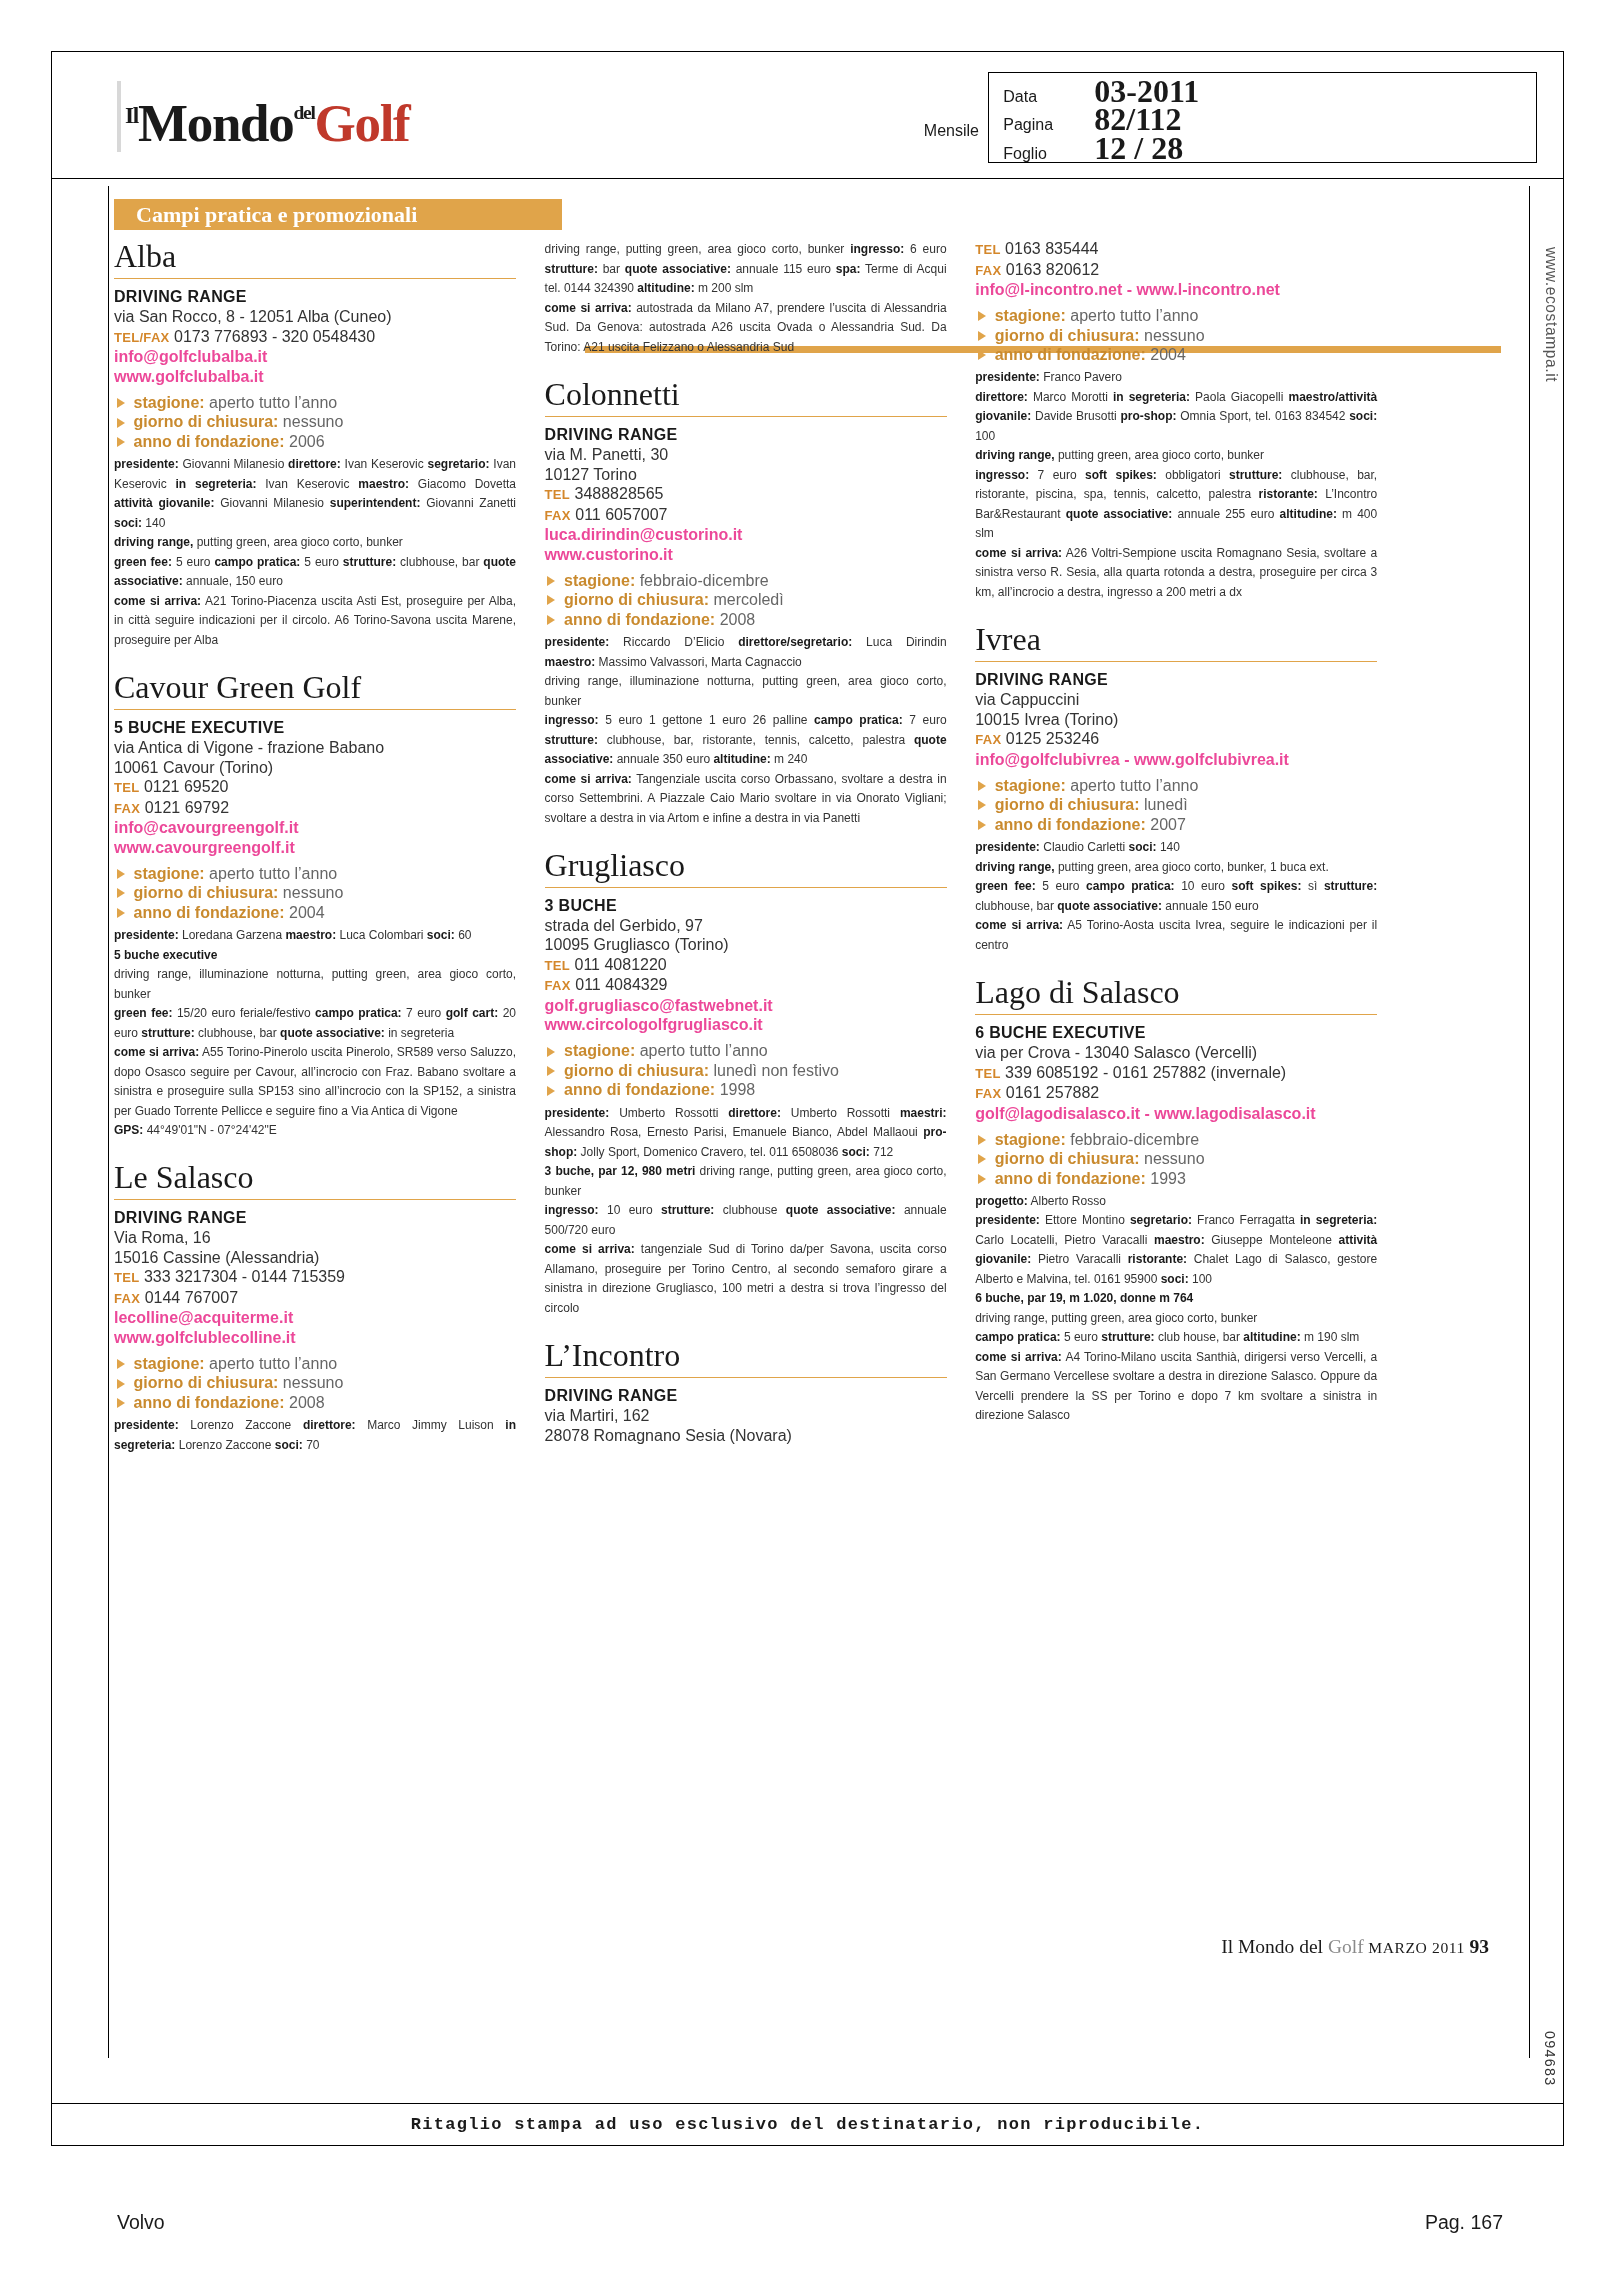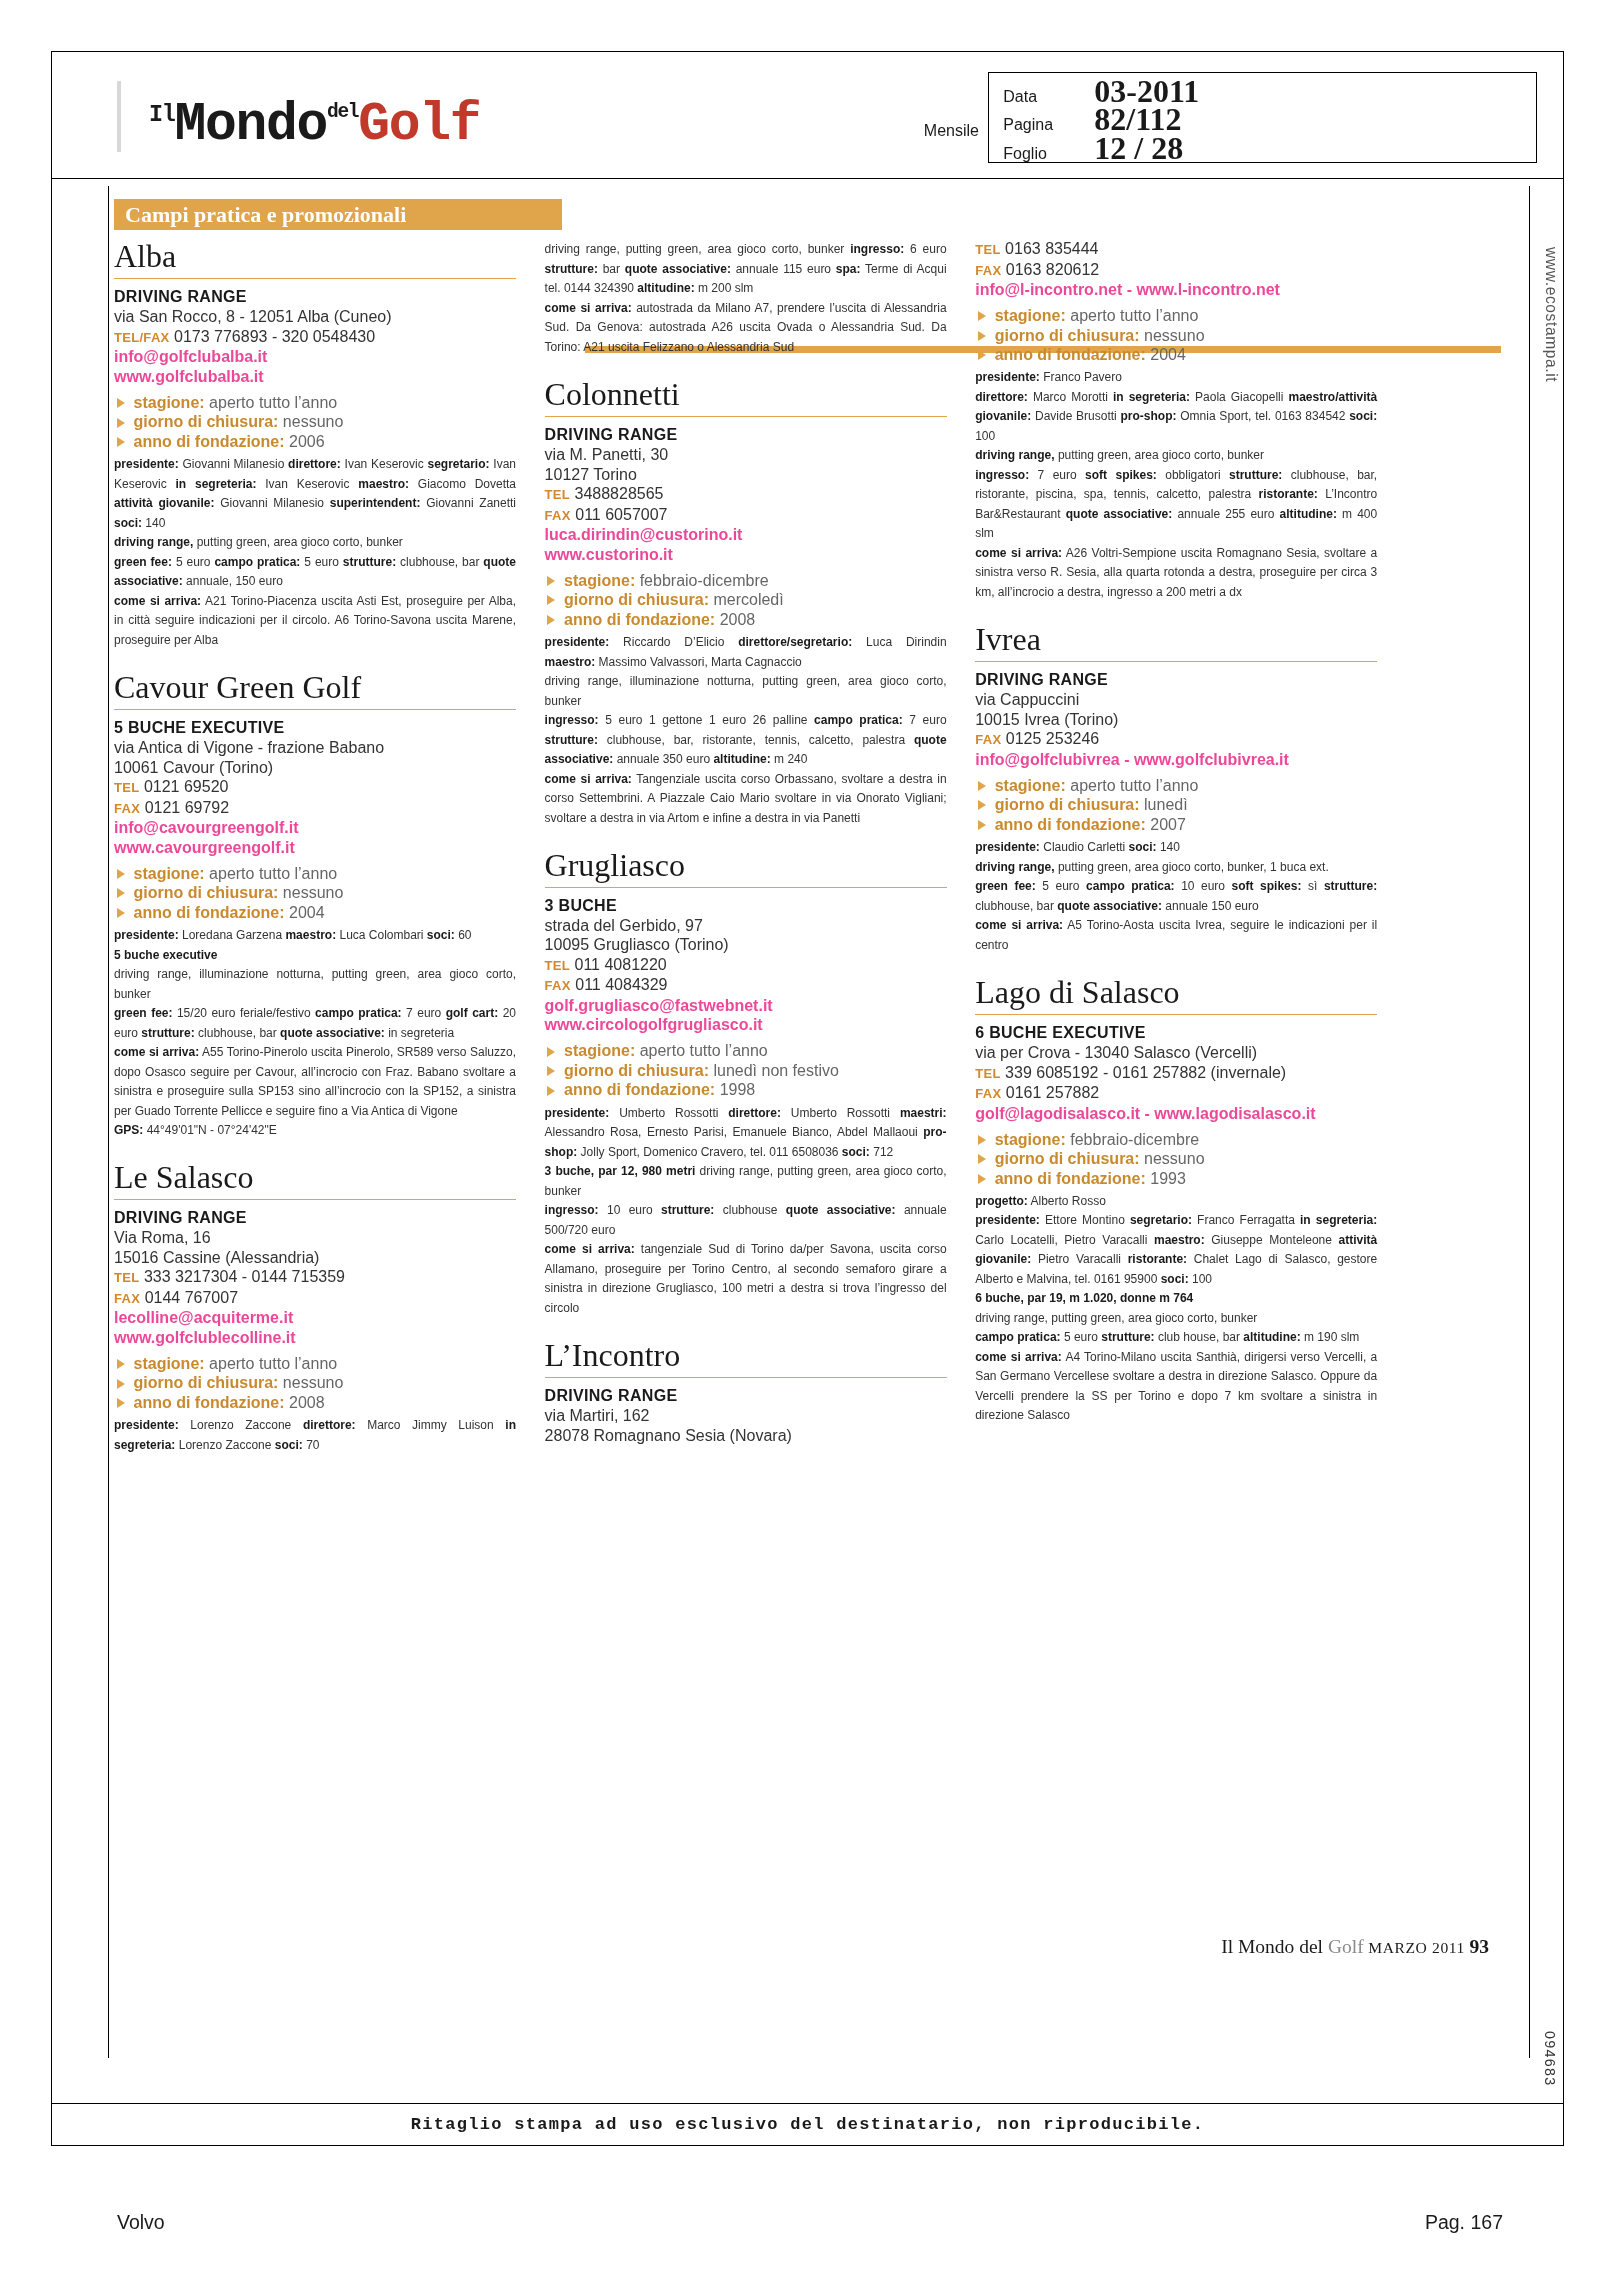--- a/index.html
+++ b/index.html
@@ -39,27 +39,26 @@
   }
   .logo-shadow {
     position: absolute;
     left: 65px; top: 28.6px;
     width: 397px; height: 71px;
     background: #d8d8d8;
   }
   .logo-text {
     position: absolute;
     left: 73px; top: 25px;
-    font-family: Liberation Mono, monospace;
+    font-family: Liberation Serif, serif;
     font-weight: bold;
     font-size: 53px;
     letter-spacing: -1.3px;
     line-height: 71px;
     white-space: nowrap;
-    margin-left: 24px;
   }
   .logo-il { font-size: 23.4px; vertical-align: 18px; color:#1a1a1a; }
   .logo-mondo { color:#1a1a1a; }
   .logo-del { font-size: 19.5px; vertical-align: 22px; color:#1a1a1a; }
   .logo-golf { color:#c0392b; }
   .mensile {
     position: absolute;
     right: 584px; top: 70px;
     font-size: 16px;
     color: #1a1a1a;
@@ -115,21 +114,21 @@
   .section-bar {
     position: relative;
     width: 448px;
     height: 31px;
     background: #e0a44a;
     color: #ffffff;
     font-family: "Liberation Serif", serif;
     font-size: 22px;
     font-weight: bold;
     line-height: 31px;
-    padding-left: 11px;
+    padding-left: 22px;
     margin-bottom: 3.9px;
   }
   .bar-rule {
     position:absolute;
     left:471px; top:147px;
     width:981px; height:6.5px;
     background:#e0a44a;
   }
   .cols {
     position: absolute;

